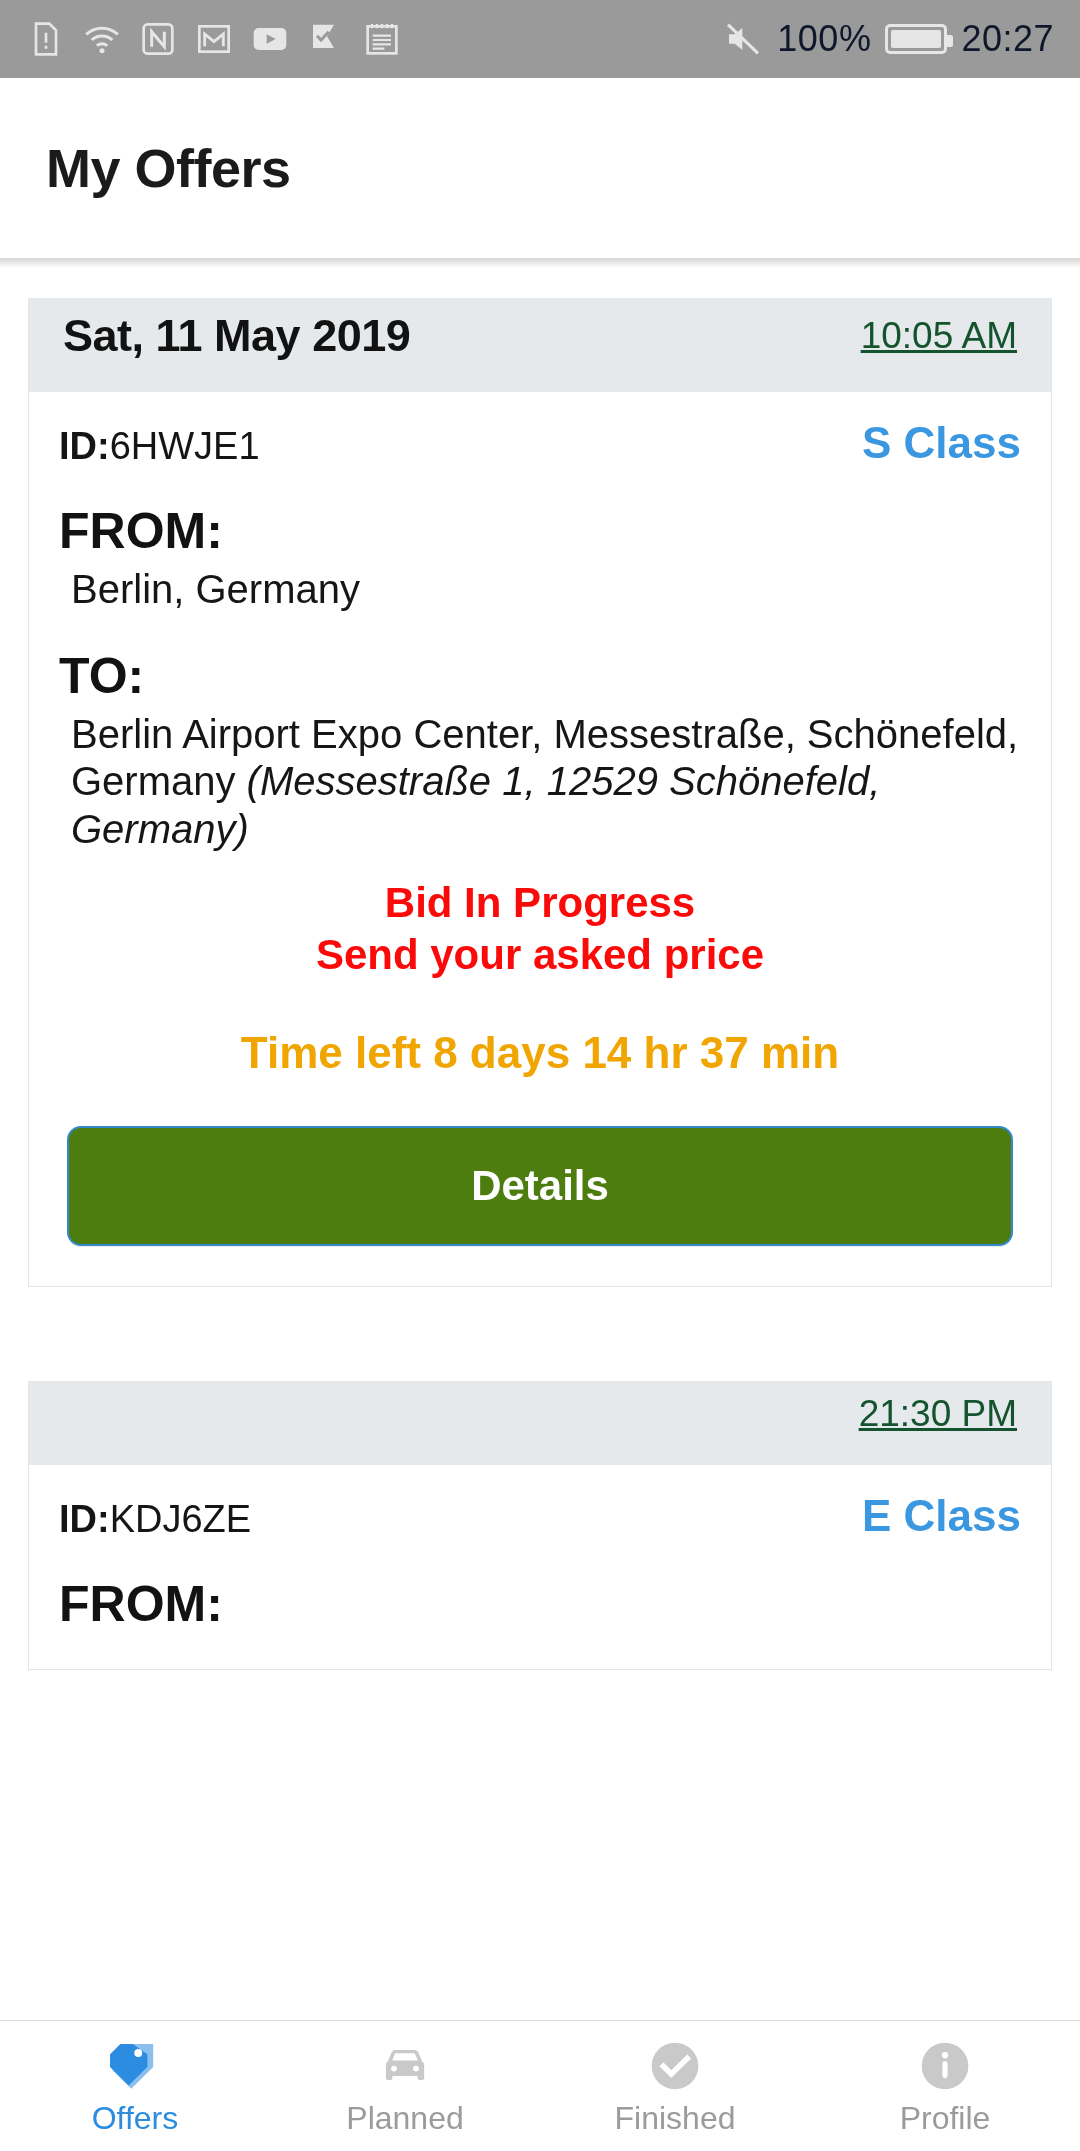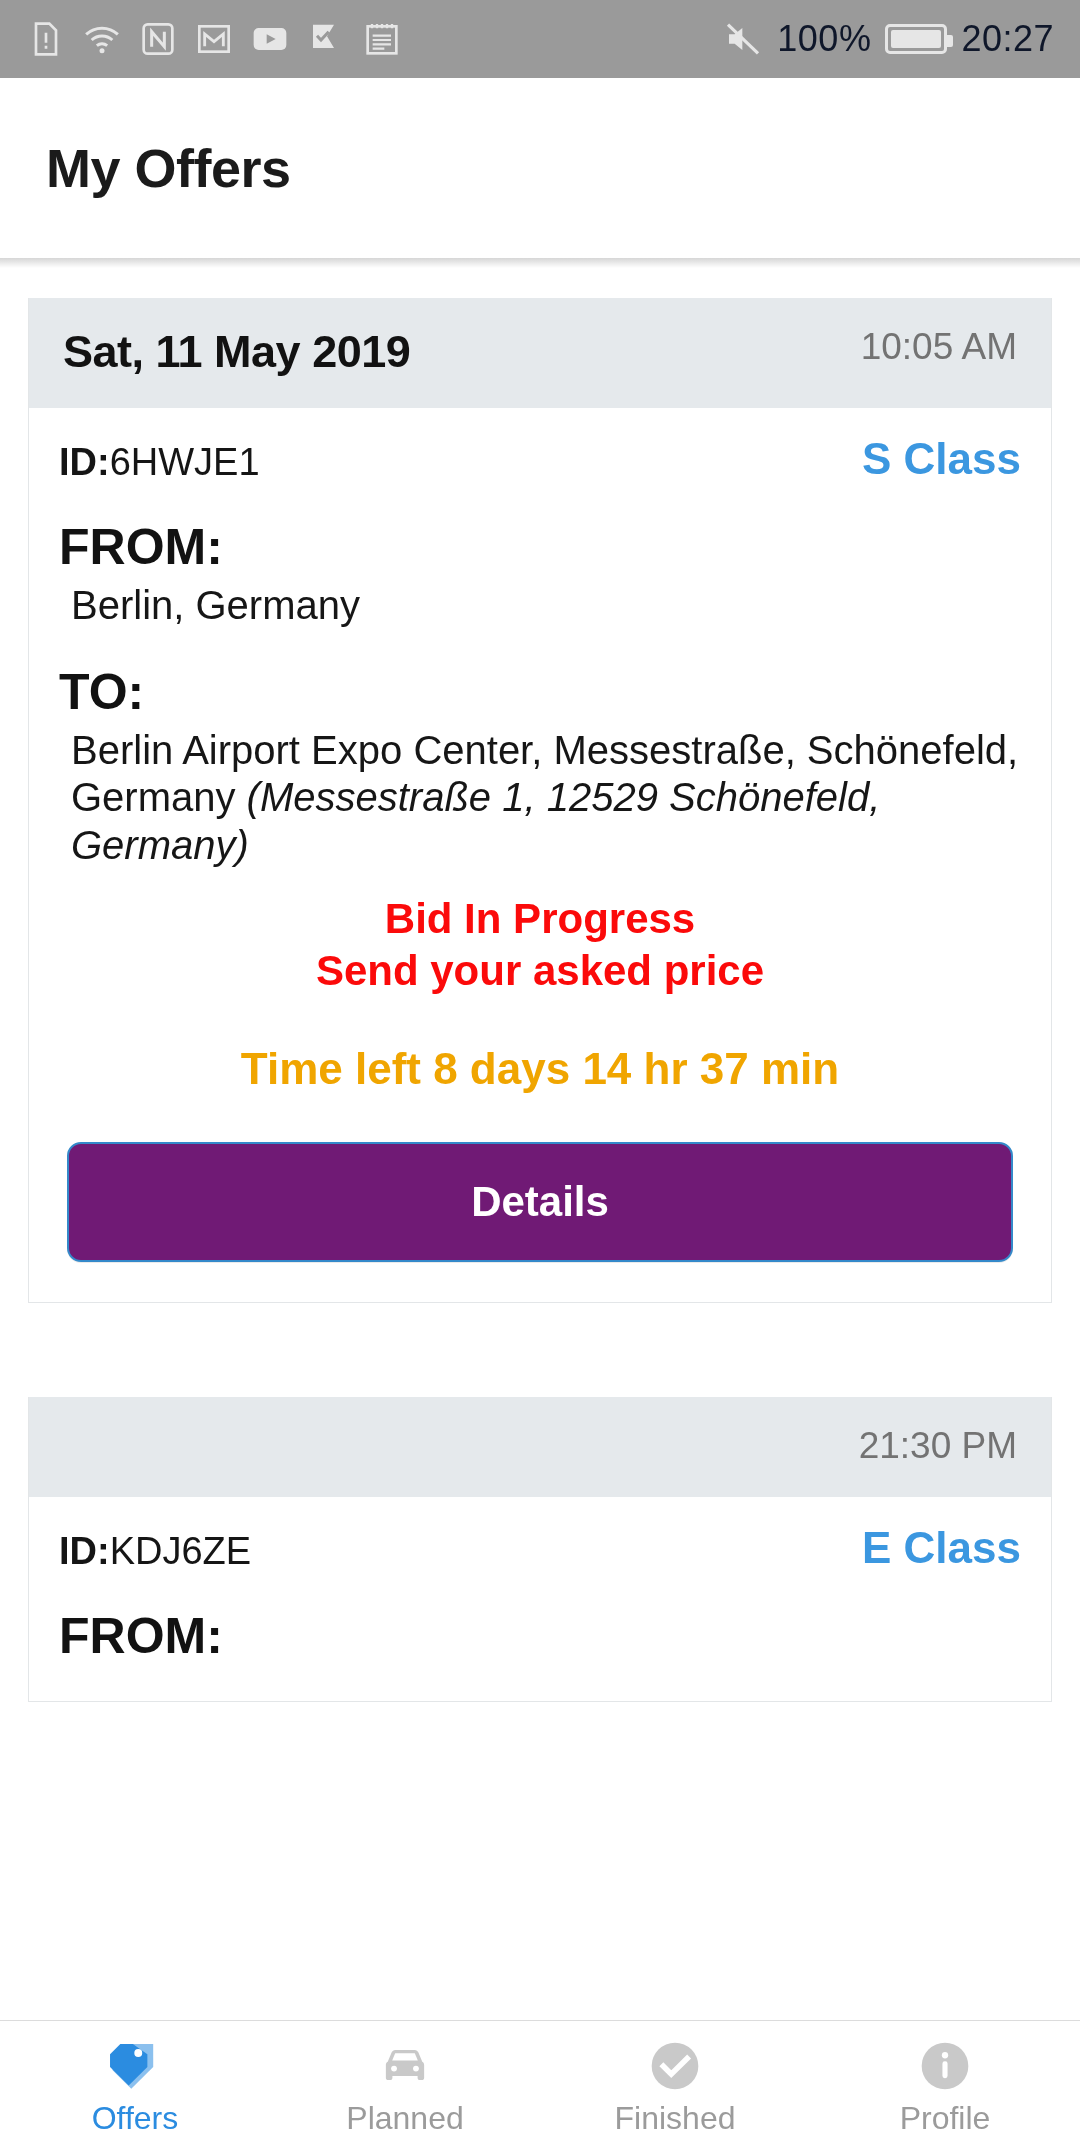--- a/index.html
+++ b/index.html
@@ -39,25 +39,25 @@
   .list{ position:absolute; top:268px; left:0; right:0; bottom:131px; overflow:hidden; background:#fff; }
 
   .card{
     margin:30px 28px 0 28px;
     background:#ffffff;
     border:1px solid #e3e6e8;
     border-top:none;
   }
   .card-head{
     background:#e5e9ec;
-    padding:28px 34px 30px 34px;
-    display:flex; align-items:flex-start;
+    padding:12px 34px 30px 34px;
+    display:flex; align-items:center;
   }
   .card-date{ font-size:45px; font-weight:bold; color:#121212; letter-spacing:-.5px; }
-  .card-time{ margin-left:auto; font-size:37px; color:#737373; }
+  .card-time{ margin-left:auto; font-size:37px; color:#14532d;text-decoration:underline; }
 
   .card-body{ padding:26px 30px 0 30px; background:#fff; }
 
   .row{ display:flex; align-items:flex-end; }
   .id{ font-size:38px; color:#151515; }
   .id b{ font-weight:bold; }
   .klass{ margin-left:auto; font-size:44px; font-weight:bold; color:#3b97e0; }
 
   .lbl{ font-size:50px; font-weight:bold; color:#121212; margin-top:34px; }
   .addr{ font-size:40px; color:#161616; line-height:1.18; padding-left:12px; margin-top:6px; }
@@ -65,21 +65,21 @@
 
   .metrics{ display:flex; margin-top:34px; font-size:39px; color:#161616; }
   .metrics .dist{ margin-left:auto; padding-right:2px; }
 
   .status{ text-align:center; color:#fb0a0a; font-size:42px; font-weight:bold; line-height:1.25; margin-top:24px; }
   .countdown{ text-align:center; color:#f0a500; font-size:44px; font-weight:bold; margin-top:46px; }
 
   .btn-wrap{ padding:48px 38px 40px 38px; }
   .btn{
     width:100%; height:120px; border-radius:14px;
-    background:#701a75; border:2px solid #3489ca;
+    background:#4d7c0f; border:2px solid #3489ca;
     color:#ffffff; font-size:42px; font-weight:bold;
     display:flex; align-items:center; justify-content:center;
     box-shadow:0 1px 0 rgba(0,0,0,.08);
   }
   .pad-bottom{ height:36px; }
 
   
   .bottomnav{
     position:absolute; left:0; right:0; bottom:0; height:131px;
     background:#fff; border-top:1px solid #dcdcdc;

